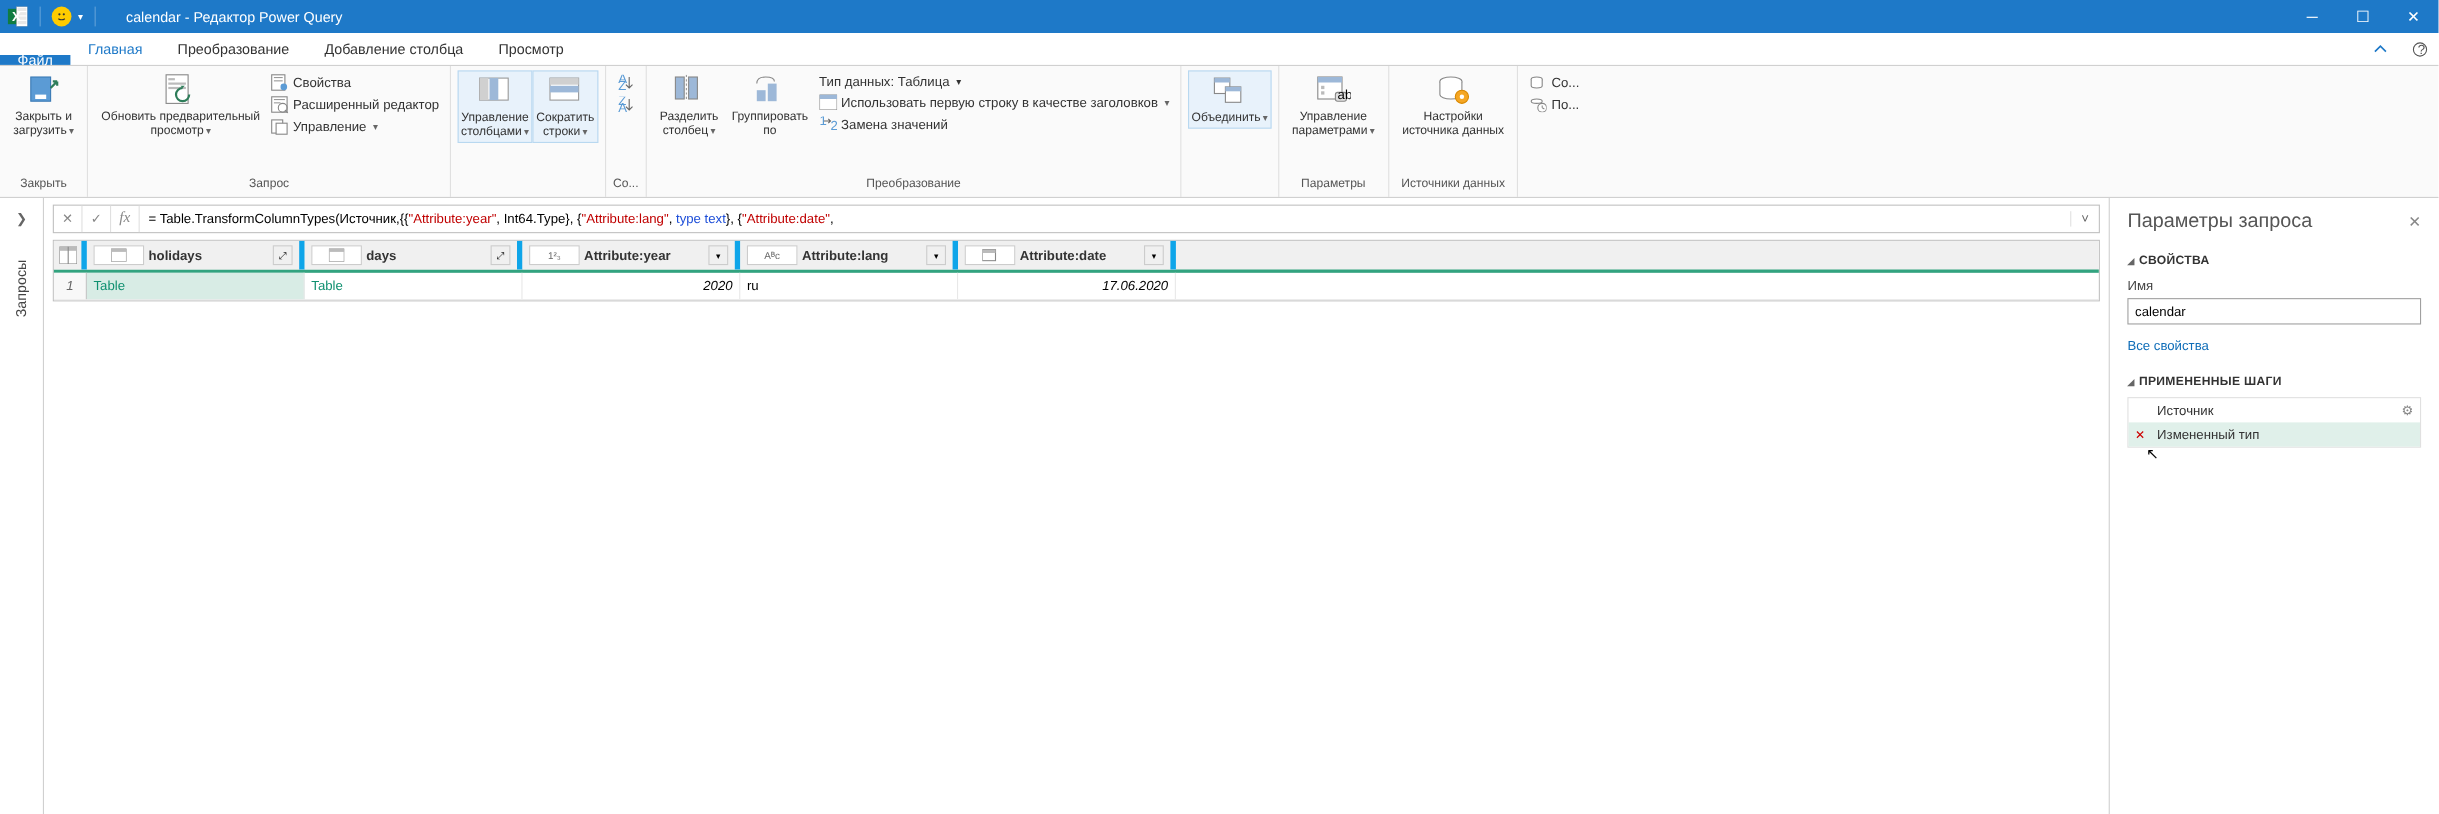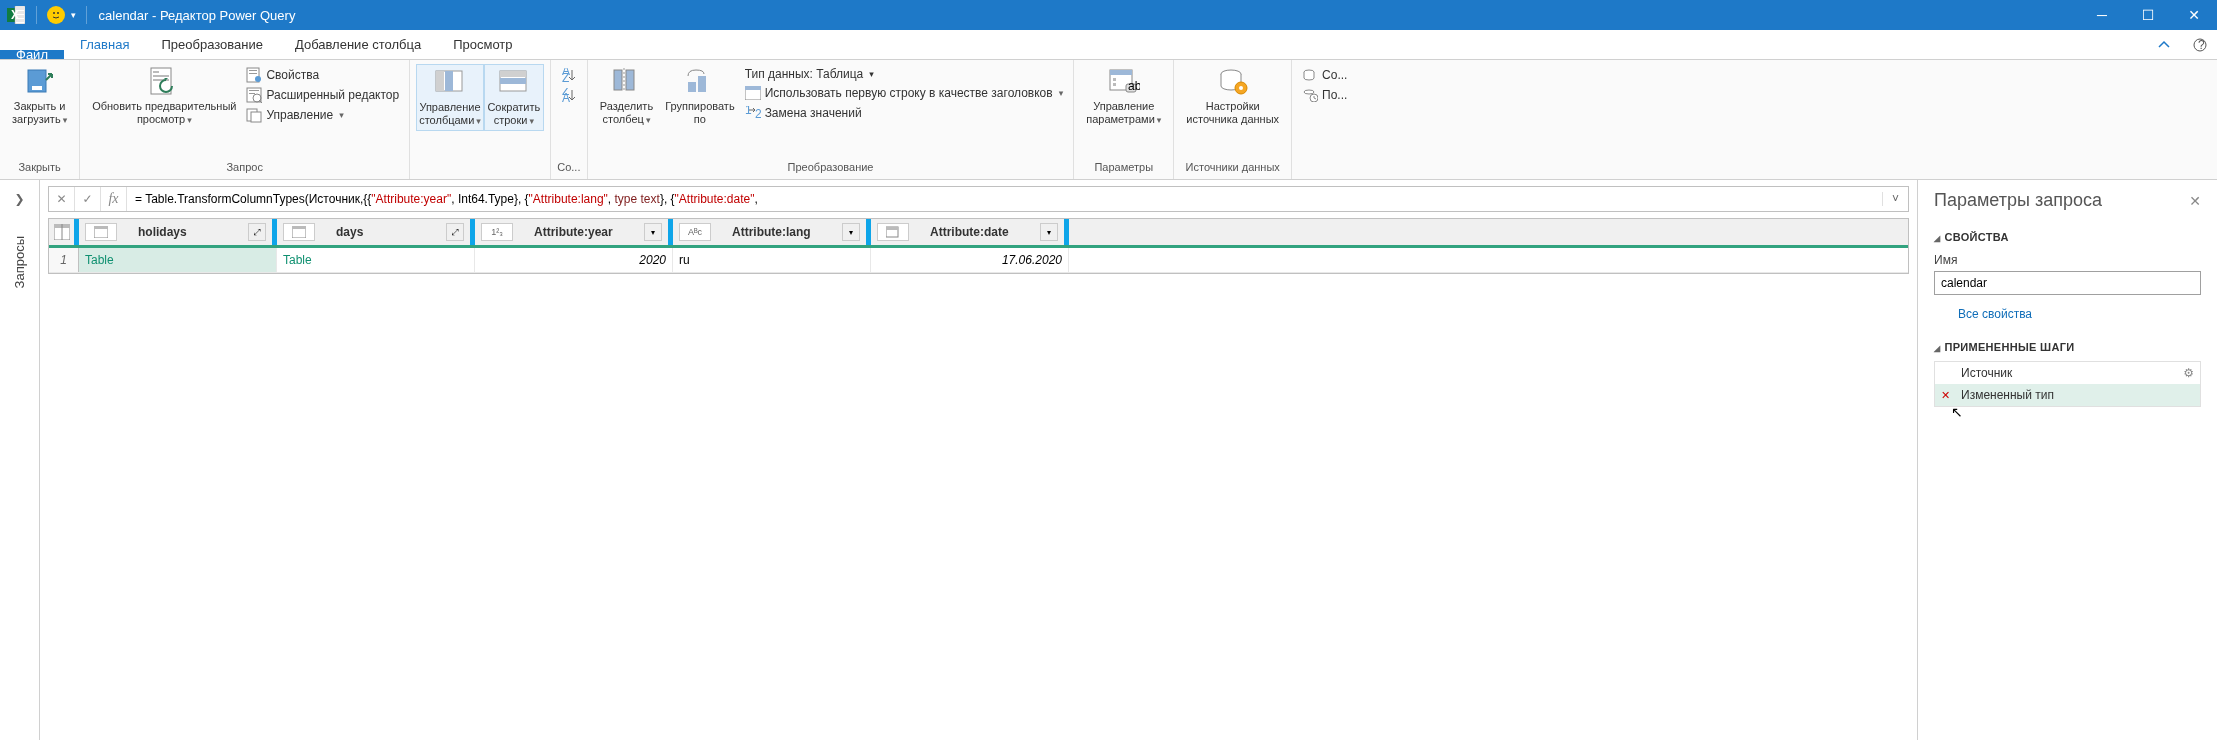--- a/index.html
+++ b/index.html
@@ -2,21 +2,21 @@
 <html><head>
 <meta charset="utf-8">
 <style>
 * { box-sizing: border-box; margin: 0; padding: 0; font-family: "Segoe UI", Tahoma, sans-serif; font-size: 12px; }
 body { background: #fff; overflow: hidden; width: 2217px; height: 740px; }
 
 
 .titlebar { height: 30px; background: #1e79c8; display: flex; align-items: center; color: #fff; }
 .titlebar .left-icons { display: flex; align-items: center; gap: 6px; padding-left: 6px; }
 .titlebar .excel-icon { width: 20px; height: 20px; display: flex; align-items: center; justify-content: center; }
-.titlebar .title-text { margin-left: 8px; font-size: 13px; }
+.titlebar .title-text { margin-left: 24px; font-size: 13px; }
 .titlebar .caption-buttons { margin-left: auto; display: flex; }
 .titlebar .caption-buttons div { width: 46px; height: 30px; display: flex; align-items: center; justify-content: center; color: #fff; font-size: 14px; }
 .titlebar .divider { width: 1px; height: 18px; background: rgba(255,255,255,0.3); margin: 0 4px; }
 .smiley { width: 18px; height: 18px; border-radius: 50%; background: #ffcc00; display: flex; align-items: center; justify-content: center; }
 
 
 .tabs { height: 30px; background: #fff; display: flex; align-items: stretch; border-bottom: 1px solid #d0d0d0; position: relative; }
 .tab { padding: 0 16px; display: flex; align-items: center; font-size: 13px; color: #333; cursor: pointer; }
 .tab.file { background: #1e79c8; color: #fff; margin-top: 20px; }
 .tab.active { color: #1e79c8; }
@@ -39,30 +39,30 @@
 
 .app-body { display: flex; height: calc(740px - 30px - 30px - 120px); }
 .queries-toggle { width: 40px; border-right: 1px solid #d0d0d0; display: flex; flex-direction: column; align-items: center; padding-top: 12px; gap: 30px; }
 .queries-toggle .vertical-label { writing-mode: vertical-rl; transform: rotate(180deg); font-size: 13px; color: #444; }
 
 .center-panel { flex: 1; display: flex; flex-direction: column; padding: 6px 8px; }
 .formula-bar { display: flex; align-items: center; border: 1px solid #c0c0c0; height: 26px; background: #fff; }
 .formula-bar .fb-btn { width: 26px; height: 100%; display: flex; align-items: center; justify-content: center; border-right: 1px solid #e0e0e0; color: #888; }
 .formula-bar .fb-btn.fx { font-style: italic; font-family: 'Times New Roman', serif; font-size: 14px; }
 .formula-bar .fb-input { flex: 1; padding: 0 8px; font-family: Consolas, monospace; font-size: 12px; white-space: nowrap; overflow: hidden; }
-.formula-bar .fb-input .kw { color: #7f1d1d; }
+.formula-bar .fb-input .kw { color: #1d4ed8; }
 .formula-bar .fb-input .str { color: #c00000; }
 .formula-bar .fb-expand { width: 26px; display: flex; align-items: center; justify-content: center; border-left: 1px solid #e0e0e0; color: #666; }
 
 .data-grid { margin-top: 6px; border: 1px solid #c0c0c0; }
 .grid-header { display: flex; background: #f0f0f0; border-bottom: 3px solid #32a37f; }
 .grid-header-cell { border-right: 5px solid #0ea5e9; display: flex; align-items: center; height: 26px; position: relative; background: #f0f0f0; }
 .row-num-header { width: 30px; display: flex; align-items: center; justify-content: center; }
 .col-header { padding: 0 6px; justify-content: space-between; }
-.col-header .type-icon { width: 32px; height: 18px; border: 1px solid #ccc; background: #fff; display: flex; align-items: center; justify-content: center; font-size: 9px; color: #666; margin-right: 21px; }
+.col-header .type-icon { width: 46px; height: 18px; border: 1px solid #ccc; background: #fff; display: flex; align-items: center; justify-content: center; font-size: 9px; color: #666; margin-right: 4px; }
 .col-header .col-name { flex: 1; font-size: 12px; color: #333; font-weight: 600; }
 .col-header .expand-icon { width: 18px; height: 18px; border: 1px solid #ccc; display: flex; align-items: center; justify-content: center; font-size: 9px; }
 .col-header .filter-drop { width: 18px; height: 18px; border: 1px solid #ccc; margin-left: 4px; display: flex; align-items: center; justify-content: center; font-size: 8px; }
 .grid-row { display: flex; border-bottom: 1px solid #e8e8e8; }
 .row-num-cell { width: 30px; border-right: 1px solid #c0c0c0; display: flex; align-items: center; justify-content: center; height: 24px; background: #f8f8f8; font-style: italic; color: #666; }
 .data-cell { border-right: 1px solid #e8e8e8; height: 24px; display: flex; align-items: center; padding: 0 6px; font-size: 12px; }
 .data-cell.link { color: #0f9070; }
 .data-cell.right { justify-content: flex-end; font-style: italic; }
 .data-cell.selected { background: #d8ece5; }
 
@@ -74,21 +74,21 @@
 
 
 .right-pane { width: 300px; border-left: 1px solid #d0d0d0; padding: 10px 16px; background: #fff; }
 .right-pane .pane-header { display: flex; align-items: center; justify-content: space-between; }
 .right-pane .pane-title { font-size: 18px; color: #555; font-weight: 400; }
 .right-pane .pane-close { color: #888; font-size: 14px; }
 .right-pane .section-title { text-transform: uppercase; font-size: 11px; color: #333; font-weight: 600; margin-top: 20px; letter-spacing: 0.3px; }
 .right-pane .section-title::before { content: "◢"; font-size: 8px; margin-right: 4px; color: #666; }
 .right-pane .field-label { font-size: 12px; color: #444; margin-top: 10px; }
 .right-pane .text-input { width: 100%; border: 1px solid #a0a0a0; padding: 4px 6px; font-size: 12px; margin-top: 4px; }
-.right-pane .link-text { color: #0f6db8; font-size: 12px; margin-top: 12px; display: inline-block; margin-left: 24px; }
+.right-pane .link-text { color: #0f6db8; font-size: 12px; margin-top: 12px; display: inline-block; }
 .steps-list { margin-top: 8px; border: 1px solid #e0e0e0; }
 .step-item { display: flex; align-items: flex-end; padding: 4px 6px; gap: 6px; font-size: 12px; color: #333; position: relative; }
 .step-item.selected { background: #e0f0ea; }
 .step-item .step-delete { color: #c00; font-size: 11px; width: 14px; }
 .step-item .step-gear { position: absolute; right: 6px; color: #888; }
 .cursor-arrow { position: absolute; left: 16px; top: 20px; font-size: 14px; color: #000; pointer-events: none; }
 </style>
 </head>
 <body>
 
@@ -316,20 +316,36 @@
                 <text x="10" y="12" font-size="7" fill="#5b9bd5">2</text>
               </svg>
             </div>
           <span>Замена значений</span>
         </div>
       </div>
     </div>
     <div class="group-label">Преобразование</div>
   </div>
 
+  <div class="ribbon-group">
+    <div class="group-body">
+      <div class="big-btn highlighted-btn">
+        <div class="icon">
+          <svg width="32" height="28">
+              <rect x="2" y="2" width="14" height="14" fill="#fff" stroke="#888"></rect>
+              <rect x="2" y="2" width="14" height="4" fill="#9db8d8"></rect>
+              <rect x="12" y="10" width="14" height="14" fill="#fff" stroke="#888"></rect>
+              <rect x="12" y="10" width="14" height="4" fill="#9db8d8"></rect>
+            </svg>
+        </div>
+        <div class="label dropdown-caret" style="white-space:pre-line;">Объединить</div>
+      </div>
+    </div>
+    <div class="group-label"></div>
+  </div>
 
   <div class="ribbon-group">
     <div class="group-body">
       <div class="big-btn">
         <div class="icon">
           <svg width="32" height="28">
               <rect x="2" y="2" width="22" height="20" fill="#fff" stroke="#888"></rect>
               <rect x="2" y="2" width="22" height="5" fill="#9db8d8"></rect>
               <rect x="5" y="10" width="3" height="3" fill="#bbb"></rect>
               <rect x="5" y="15" width="3" height="3" fill="#bbb"></rect>

